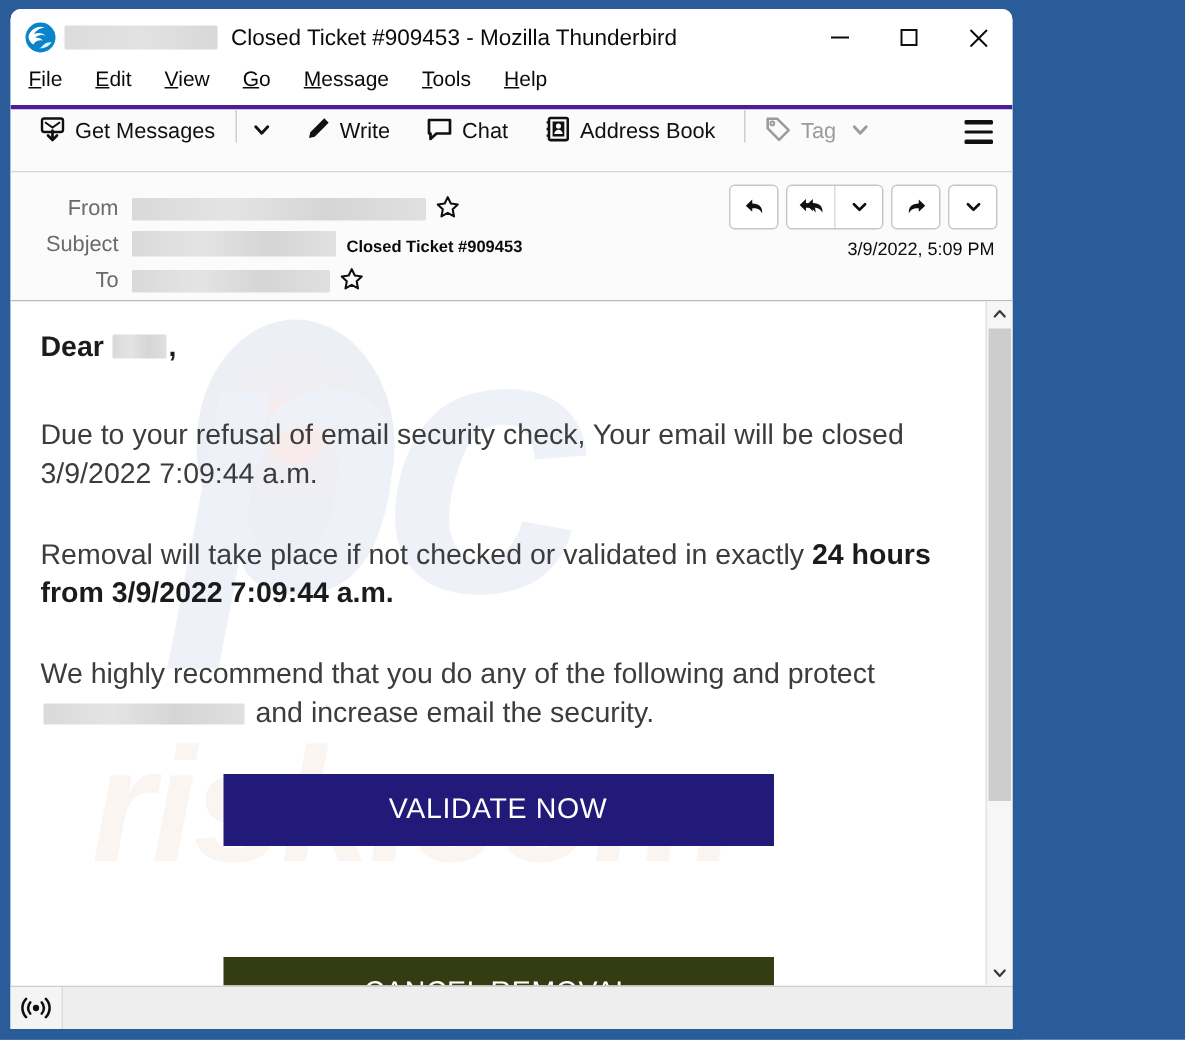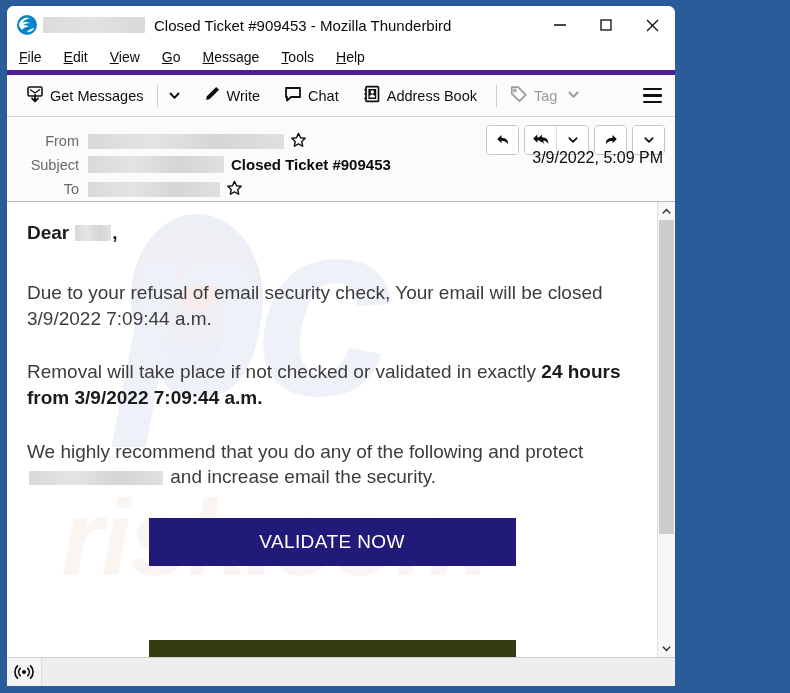--- a/index.html
+++ b/index.html
@@ -69,39 +69,39 @@
     display: flex; align-items: center; justify-content: center;
     flex: 0 0 auto;
   }
   .wbtn svg { display:block; }
 
   
   .menubar {
     height: 26px;
     min-height: 26px;
     display: flex;
-    align-items: center;
+    align-items: flex-start;
     background: #ffffff;
     padding-left: 12px;
-    border-bottom: 5px solid #4c1d95;
+    border-bottom: 3px solid #4c1d95;
   }
   .menu-item {
     font-size: 14px;
     color: #0b0b0b;
     margin-right: 22px;
     white-space: nowrap;
   }
   .menu-item u { text-underline-offset: 1px; }
 
   
   .toolbar {
     height: 41px;
     min-height: 41px;
     display: flex;
-    align-items: center;
+    align-items: flex-start;
     background: #fbfbfb;
     border-bottom: 1px solid #d4d4d4;
     padding: 0 6px 0 12px;
   }
   .tool-btn {
     display: flex;
     align-items: center;
     gap: 6px;
     padding: 4px 7px;
     border-radius: 3px;
@@ -162,21 +162,21 @@
   }
   .redact.from  { width: 196px; }
   .redact.subj  { width: 136px; height: 17px; }
   .redact.to    { width: 132px; }
   .star {
     margin-left: 6px;
     flex: 0 0 auto;
     display: flex; align-items: center;
   }
   .subj-text {
-    font-size: 15px;
+    font-size: 11px;
     font-weight: bold;
     color: #0b0b0b;
     margin-left: 7px;
     white-space: nowrap;
   }
   .hdr-actions {
     position: absolute;
     right: 10px;
     top: 8px;
     display: flex;
@@ -194,22 +194,22 @@
   .act-btn {
     width: 31px;
     height: 100%;
     display: flex; align-items: center; justify-content: center;
     background: #ffffff;
   }
   .act-btn + .act-btn { border-left: 1px solid #dcdcdc; }
   .hdr-date {
     position: absolute;
     right: 12px;
-    top: 32px;
-    font-size: 16px;
+    top: 44px;
+    font-size: 12px;
     color: #0b0b0b;
     white-space: nowrap;
   }
 
   
   .body-wrap {
     flex: 1 1 auto;
     display: flex;
     position: relative;
     overflow: hidden;

